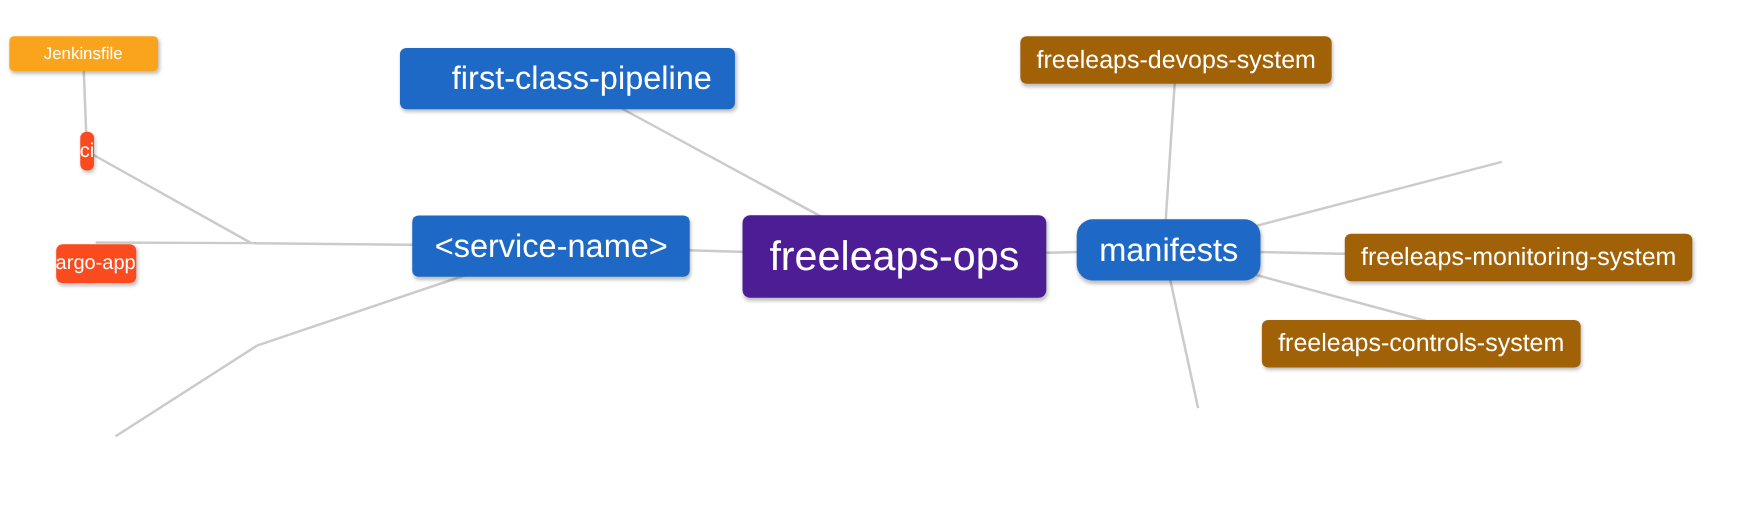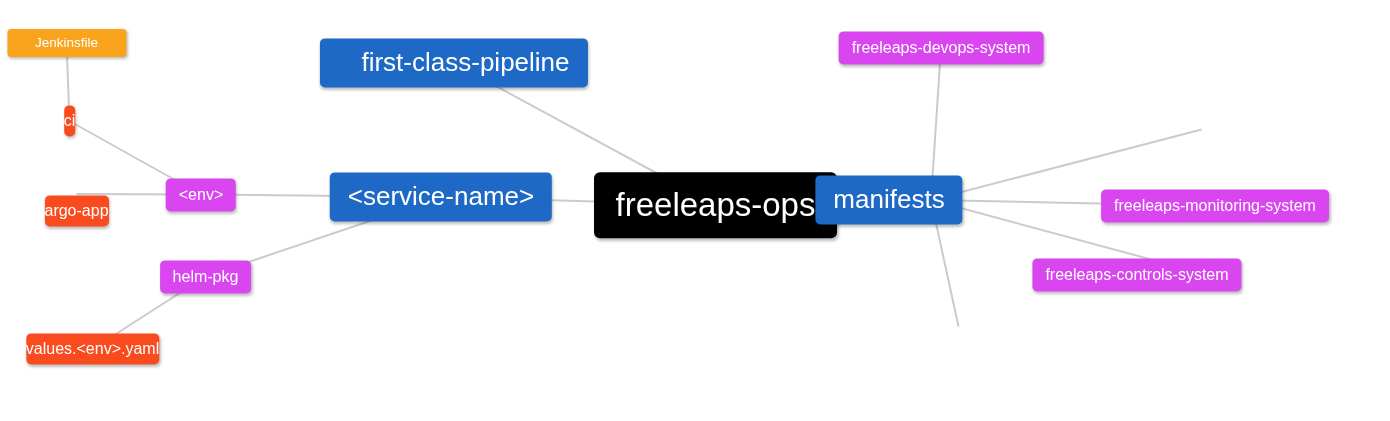--- a/index.html
+++ b/index.html
@@ -33,33 +33,33 @@
     color: #ffffff;
     white-space: nowrap;
     border-radius: 5px;
     box-shadow: 1px 2px 3px rgba(0,0,0,0.25);
     line-height: 1.2;
     text-align: center;
     cursor: default;
     user-select: none;
   }
   .n-root {
-    background: #000000;
+    background: #4c1d95;
     font-size: 33px;
     padding: 13px 22px;
     border-radius: 6px;
   }
   .n-l1 {
     background: #1e69c5;
     font-size: 26px;
     padding: 9px 18px;
   }
   .n-l2 {
-    background: #d946ef;
-    font-size: 16px;
+    background: #a16207;
+    font-size: 20px;
     padding: 7px 13px;
   }
   .n-l3 {
     background: #f94b1e;
     font-size: 16px;
     padding: 6px 0;
   }
   .n-l4 {
     background: #faa41e;
     font-size: 13.5px;
@@ -88,33 +88,30 @@
     <line x1="931" y1="200" x2="1208.5" y2="275"></line>
     <line x1="931" y1="200" x2="958.5" y2="326.5"></line>
   </svg>
 
   <div class="node n-root" style="left:715.5px; top:205px;">freeleaps-ops</div>
 
   <div class="node n-l1" style="left:453.5px; top:63px;padding-left:42px;">first-class-pipeline</div>
 
   <div class="node n-l1" style="left:441px; top:197px;">&lt;service-name&gt;</div>
 
-  <div class="node n-l1" style="left:889px; top:200px;">manifests</div>
+  <div class="node n-l1" style="left:935px; top:200px;border-radius:13px;">manifests</div>
 
-  <div class="node n-l2" style="left:201px; top:194.5px;">&lt;env&gt;</div>
 
-  <div class="node n-l2" style="left:205.5px; top:276.5px;">helm-pkg</div>
 
   <div class="node n-l3" style="left:69.5px; top:121px;">ci</div>
 
   <div class="node n-l3" style="left:76.5px; top:211px;">argo-app</div>
 
   <div class="node n-l4" style="left:66.5px; top:43px;">Jenkinsfile</div>
 
-  <div class="node n-l3" style="left:92.5px; top:349px;">values.&lt;env&gt;.yaml</div>
 
   <div class="node n-l2" style="left:941px; top:47.5px;">freeleaps-devops-system</div>
 
 
   <div class="node n-l2" style="left:1215px; top:206px;">freeleaps-monitoring-system</div>
 
   <div class="node n-l2" style="left:1137px; top:275px;">freeleaps-controls-system</div>
 
 
 </div>

